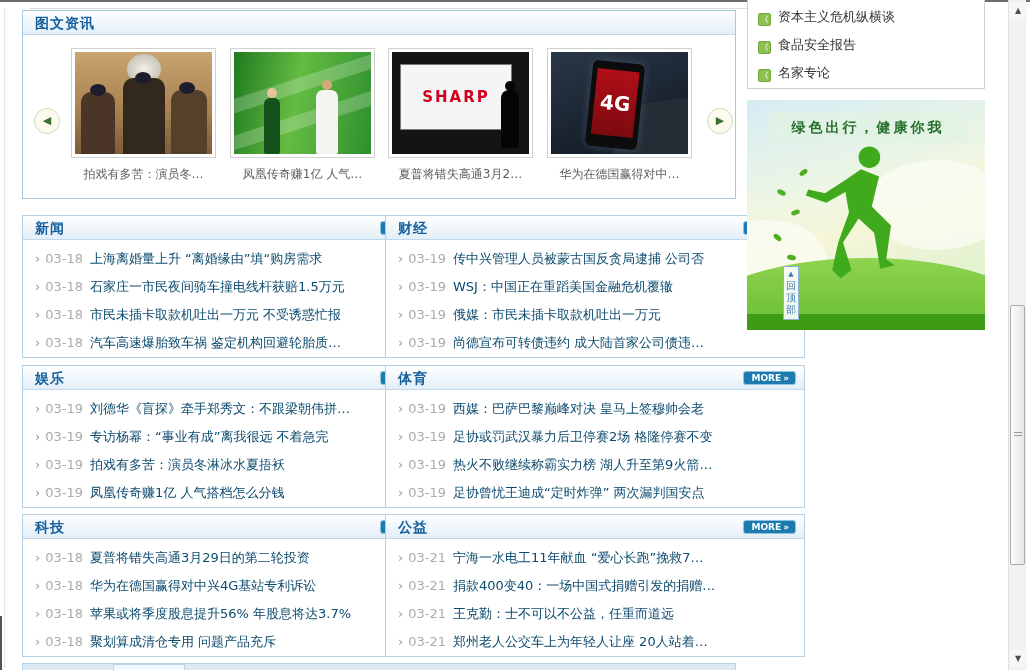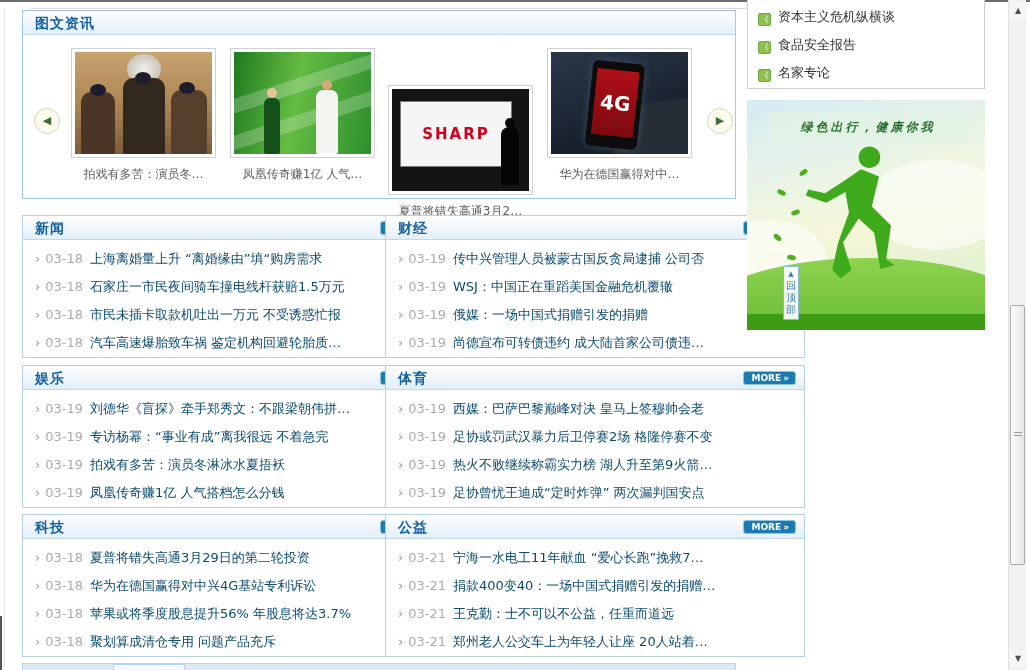--- a/index.html
+++ b/index.html
@@ -67,21 +67,21 @@
   .ndate { color:#ababab; margin-right:7px; }
   .headline { color:#0c4a6e; }
 
   
   .side-links { position:absolute; left:747px; top:-6px; width:238px; height:95px; background:#fff; border:1px solid #cfcfcf; padding:8px 0 0 10px; }
   .side-link { position:relative; height:28px; line-height:28px; font-size:13px; color:#333; cursor:pointer; white-space:nowrap; }
   .side-ico { display:inline-block; width:13px; height:13px; margin-right:7px; background:#8cc152; border:1px solid #7aa944; border-radius:2px; color:#fff; font-size:8px; line-height:12px; text-align:center; vertical-align:-1px; }
 
   .banner { position:absolute; left:747px; top:100px; width:238px; height:230px; overflow:hidden; background:linear-gradient(165deg,#d5ecf4 0%,#eef6e3 38%,#f6f6d8 55%,#e4f2d2 75%); cursor:pointer; }
   .banner .cloud { position:absolute; border-radius:50%; background:rgba(255,255,255,0.55); }
-  .banner .slogan { position:absolute; left:22px; top:12px; width:198px; height:30px; line-height:30px; text-align:center; background:rgba(225,243,228,0.8); color:#27702c; font-size:12px; font-weight:bold; letter-spacing:3px;font-style:italic; }
+  .banner .slogan { position:absolute; left:22px; top:12px; width:198px; height:30px; line-height:30px; text-align:center; background:rgba(225,243,228,0.8); color:#27702c; font-size:14px; font-weight:bold; letter-spacing:3px; }
   .banner .hill { position:absolute; left:-60px; bottom:-68px; width:360px; height:140px; border-radius:50%; background:linear-gradient(#8fd34f,#46a81e); }
   .banner .hill2 { position:absolute; left:0; bottom:0; width:238px; height:16px; background:#3e9c14; }
   .banner .runner { position:absolute; left:48px; top:44px; }
   .banner .leaf { position:absolute; width:9px; height:5px; border-radius:50%; background:#4fae22; }
 
   .back-top { position:absolute; left:783px; top:266px; width:16px; height:54px; background:rgba(255,255,255,0.92); border:1px solid #8ab4d8; color:#3a7ab8; font-size:10px; text-align:center; line-height:12px; padding-top:1px; cursor:pointer; }
   .back-top .bt-arrow { display:block; font-size:7px; color:#3a7ab8; }
 
   
   .bottom-partial { position:absolute; left:22px; top:663px; width:714px; height:12px; background:#dce9f3; border:1px solid #b9d4e8; }
@@ -132,21 +132,21 @@
         <div class="thumb thumb-stage">
           <div class="beam" style="left:-20px;top:18px;"></div>
           <div class="beam" style="left:-30px;top:58px;"></div>
           <div class="lady"></div>
           <div class="man"></div>
         </div>
       </div>
       <div class="caption">凤凰传奇赚1亿 人气…</div>
     </div>
 
-    <div class="photo-item" style="left:365px;margin-top:37px;">
+    <div class="photo-item" style="left:365px;">
       <div class="photo-frame">
         <div class="thumb thumb-sharp">
           <div class="screen">
             <span class="sharp-logo">SHARP</span>
           </div>
           <div class="sil"></div>
         </div>
       </div>
       <div class="caption">夏普将错失高通3月2…</div>
     </div>
@@ -180,21 +180,21 @@
   </div>
 
   <div class="panel section" style="left:385px;top:215px;">
     <div class="panel-header">
       <span class="panel-title">财经</span>
       <span class="more-btn"><span>MORE</span><span class="more-arrow">»</span></span>
     </div>
     <ul class="news-list">
       <li><span class="bullet">›</span><span class="ndate">03-19</span><span class="headline">传中兴管理人员被蒙古国反贪局逮捕 公司否</span></li>
       <li><span class="bullet">›</span><span class="ndate">03-19</span><span class="headline">WSJ：中国正在重蹈美国金融危机覆辙</span></li>
-      <li><span class="bullet">›</span><span class="ndate">03-19</span><span class="headline">俄媒：一场中国式捐赠引发的捐赠</span></li>
+      <li><span class="bullet">›</span><span class="ndate">03-19</span><span class="headline">俄媒：市民未插卡取款机吐出一万元</span></li>
       <li><span class="bullet">›</span><span class="ndate">03-19</span><span class="headline">尚德宣布可转债违约 成大陆首家公司债违…</span></li>
     </ul>
   </div>
 
   <div class="panel section" style="left:22px;top:365px;">
     <div class="panel-header">
       <span class="panel-title">娱乐</span>
       <span class="more-btn"><span>MORE</span><span class="more-arrow">»</span></span>
     </div>
     <ul class="news-list">

